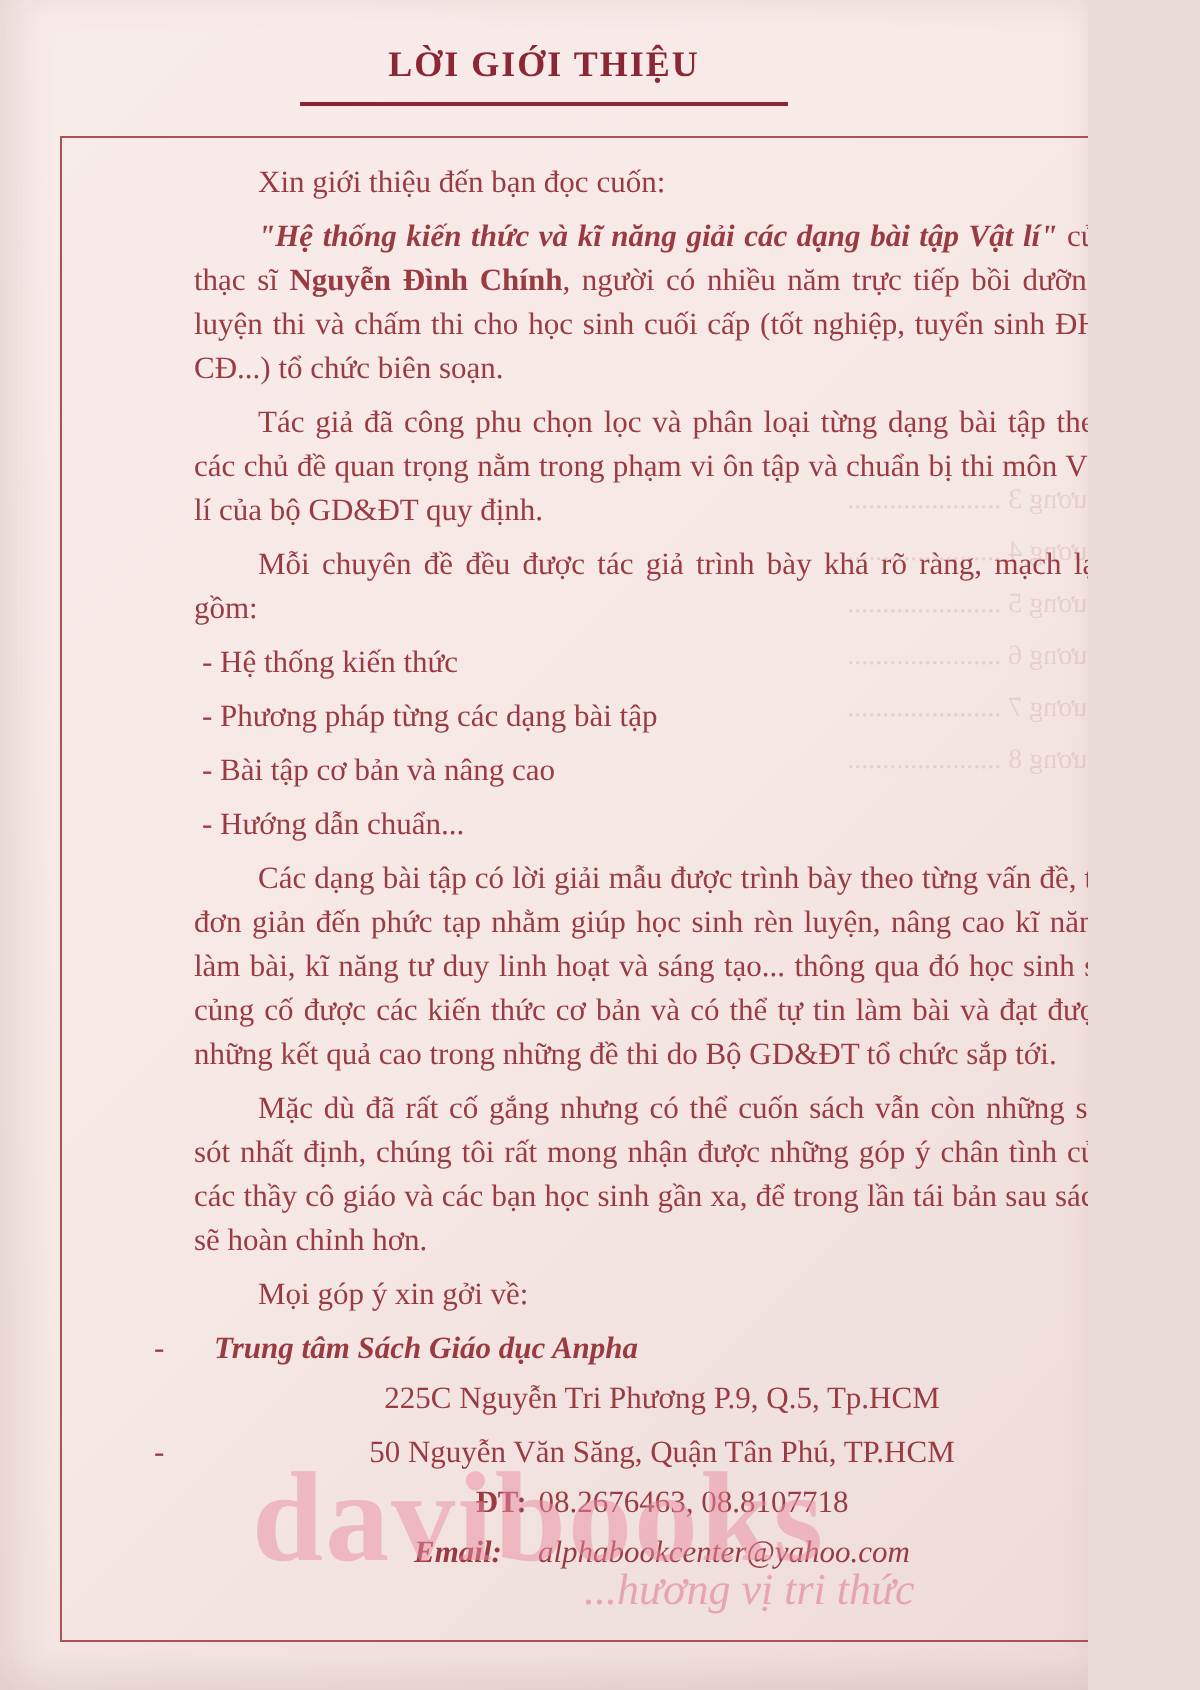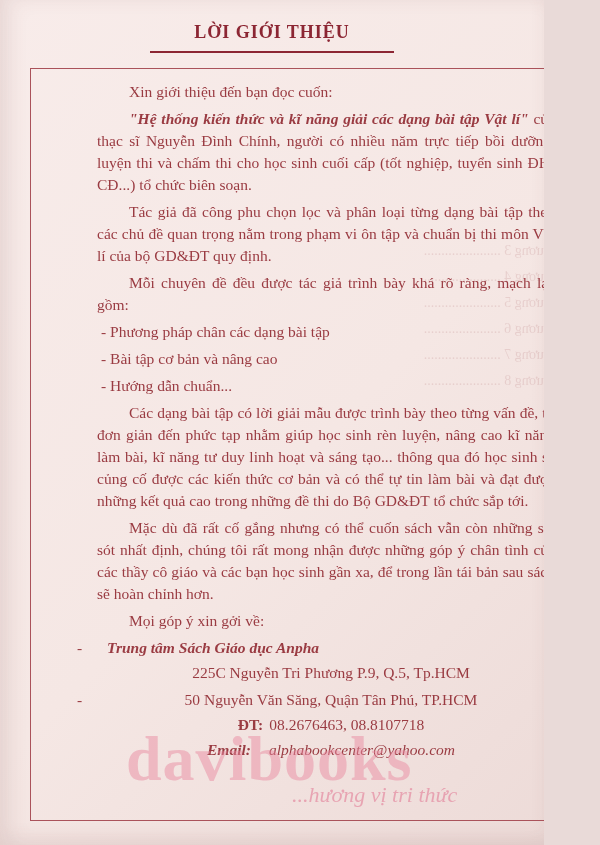--- a/index.html
+++ b/index.html
@@ -37,21 +37,21 @@
     border:1px solid #aa525a;
     padding:12px 22px 8px;
     font-size:15.5px;
     line-height:22px;
     text-align:justify;
   }
 
   .frame p { margin-bottom:5px; }
   .indent { text-indent:32px;margin-left:44px; }
   .feature { margin:0 0 2px 48px; text-align:left; }
-  .b  { font-weight:normal; }
+  .b  { font-weight:bold; }
   .bt { font-weight:bold; font-style:italic; }
 
   .contact { display:flex; padding-left:24px; margin-bottom:2px; text-align:left; }
   .dash { width:30px; flex:none; }
   .contact-body { flex:1; }
   .contact-name { font-weight:bold; font-style:italic; margin-bottom:3px; }
   .contact-line { margin-bottom:3px;text-align:center; }
   .lbl   { font-weight:bold; margin-right:6px; }
   .lbl-i { font-weight:bold; font-style:italic; margin-right:18px; }
   .email-val { font-style:italic; }
@@ -103,21 +103,22 @@
   <div class="frame">
 
     <p class="indent">Xin giới thiệu đến bạn đọc cuốn:</p>
 
     <p class="indent"><span class="bt">"Hệ thống kiến thức và kĩ năng giải các dạng bài tập Vật lí"</span><span> của thạc sĩ </span><span class="b">Nguyễn Đình Chính</span><span>, người có nhiều năm trực tiếp bồi dưỡng, luyện thi và chấm thi cho học sinh cuối cấp (tốt nghiệp, tuyển sinh ĐH-CĐ...) tổ chức biên soạn.</span></p>
 
     <p class="indent">Tác giả đã công phu chọn lọc và phân loại từng dạng bài tập theo các chủ đề quan trọng nằm trong phạm vi ôn tập và chuẩn bị thi môn Vật lí của bộ GD&amp;ĐT quy định.</p>
 
     <p class="indent">Mỗi chuyên đề đều được tác giả trình bày khá rõ ràng, mạch lạc gồm:</p>
 
-    <p class="feature">- Phương pháp chân các dạng bài tập</p>
+    <p class="feature">- Hệ thống kiến thức</p>
+    <p class="feature">- Phương pháp từng các dạng bài tập</p>
     <p class="feature">- Bài tập cơ bản và nâng cao</p>
     <p class="feature">- Hướng dẫn chuẩn...</p>
 
     <p class="indent">Các dạng bài tập có lời giải mẫu được trình bày theo từng vấn đề, từ đơn giản đến phức tạp nhằm giúp học sinh rèn luyện, nâng cao kĩ năng làm bài, kĩ năng tư duy linh hoạt và sáng tạo... thông qua đó học sinh sẽ củng cố được các kiến thức cơ bản và có thể tự tin làm bài và đạt được những kết quả cao trong những đề thi do Bộ GD&amp;ĐT tổ chức sắp tới.</p>
 
     <p class="indent">Mặc dù đã rất cố gắng nhưng có thể cuốn sách vẫn còn những sai sót nhất định, chúng tôi rất mong nhận được những góp ý chân tình của các thầy cô giáo và các bạn học sinh gần xa, để trong lần tái bản sau sách sẽ hoàn chỉnh hơn.</p>
 
     <p class="indent">Mọi góp ý xin gởi về:</p>
 
     <div class="contact">

